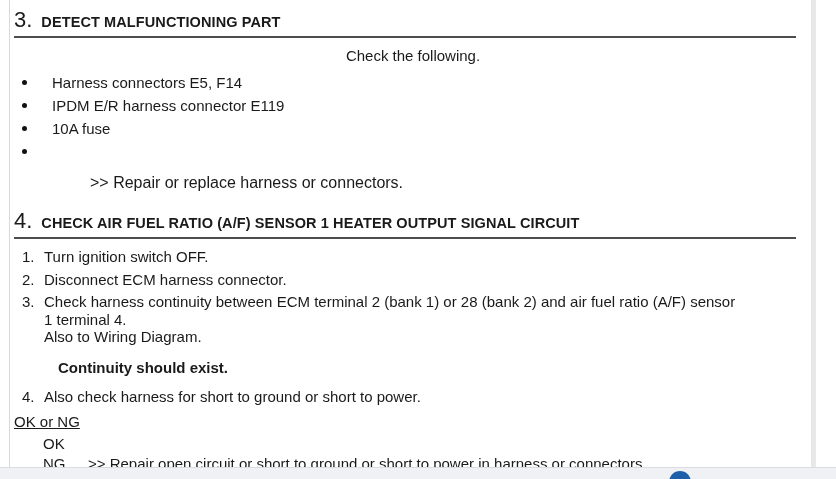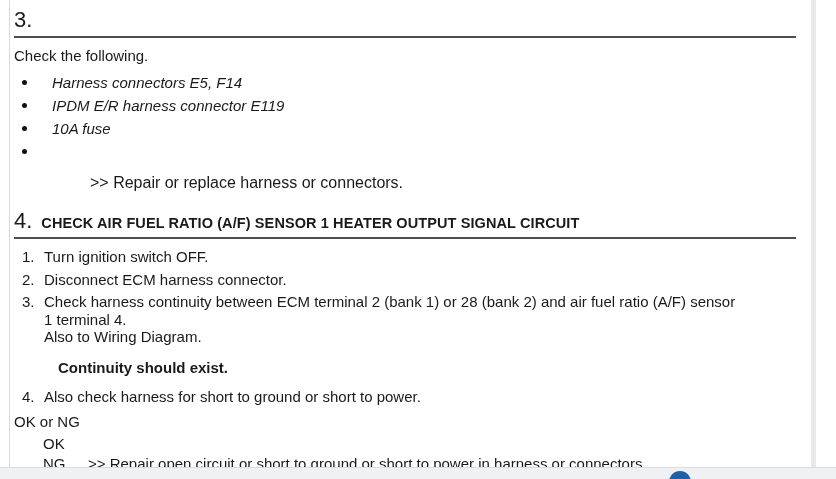--- a/index.html
+++ b/index.html
@@ -22,56 +22,57 @@
               border-radius:50%; background:#1d5fa9; }
 
   
   .doc { position:absolute; left:10px; top:0; width:802px; padding:7px 0 0 4px; }
 
   .sec-header { display:flex; align-items:baseline; gap:9px; white-space:nowrap; }
   .sec-num   { font-size:22px; font-weight:400; }
   .sec-title { font-size:14.5px; font-weight:bold; letter-spacing:.1px; }
   .rule { height:2px; background:#4d4d4d; border:0; width:782px; margin-top:3px; }
 
-  .intro { font-size:15px; line-height:20px; margin-top:8px; white-space:nowrap; }
+  .intro { font-size:15px; line-height:20px; margin-top:8px; white-space:nowrap;text-align:center; }
 
-  .bullets { list-style:none; margin-top:5px;font-style:italic; }
+  .bullets { list-style:none; margin-top:5px; }
   .bullets li { display:flex; line-height:23px; font-size:15px; white-space:nowrap; }
   .dot { width:5px; height:5px; border-radius:50%; background:#111; margin:9px 0 0 8px; flex:none; }
   .bullets li .b-text { padding-left:25px; }
 
   .action { font-size:16px; line-height:20px; margin-top:19px; padding-left:76px; white-space:nowrap; }
 
   .sec4 { margin-top:15px; }
 
   .steps { margin-top:9px; }
   .step-row { display:flex; font-size:15px; line-height:17.5px; margin-bottom:5px; padding-left:8px; }
   .step-num { width:22px; flex:none; }
   .step-text div { white-space:nowrap; }
 
   .emphasis { font-weight:bold; font-size:15px; line-height:20px; margin-top:12px; padding-left:44px; white-space:nowrap; }
 
   .step4-row { display:flex; font-size:15px; line-height:20px; margin-top:9px; padding-left:8px; }
   .step4-row .step-num { width:22px; }
 
-  .okng { font-size:15px; line-height:20px; margin-top:5px; display:inline-block; }
+  .okng { font-size:15px; line-height:20px; margin-top:5px; text-decoration:underline; display:inline-block; }
 
   .results { margin-top:2px; }
   .result-row { display:flex; font-size:15px; line-height:20px; padding-left:9px; white-space:nowrap; }
   .result-label { width:45px; flex:none;margin-left:20px; }
 </style>
 </head>
 <body>
 
 <div class="page">
 
   <div class="doc">
 
     <div class="sec-header">
       <span class="sec-num">3.</span>
+      <span class="sec-title">DETECT MALFUNCTIONING PART</span>
     </div>
     <hr class="rule">
 
     <div class="intro">Check the following.</div>
 
     <ul class="bullets">
       <li>
         <span class="dot"></span>
         <span class="b-text">Harness connectors E5, F14</span>
       </li>

